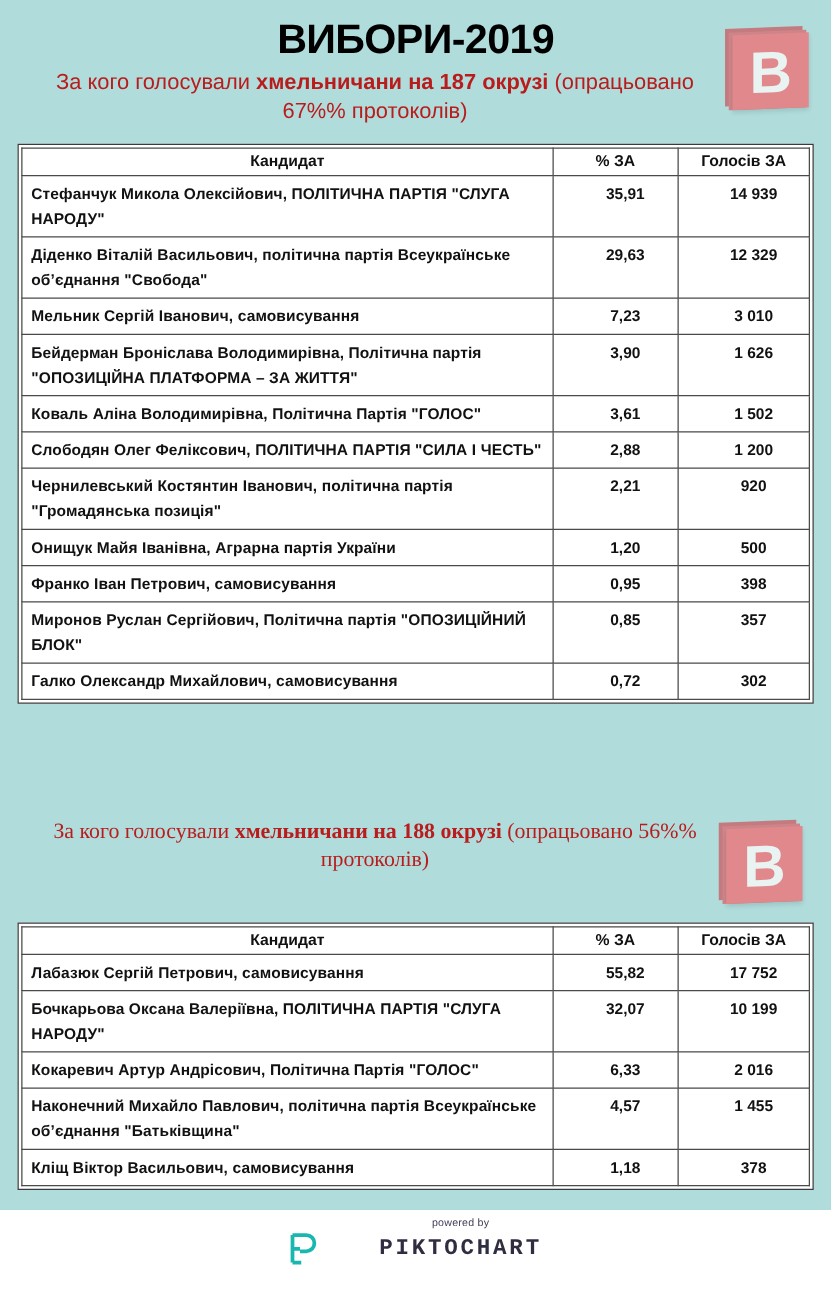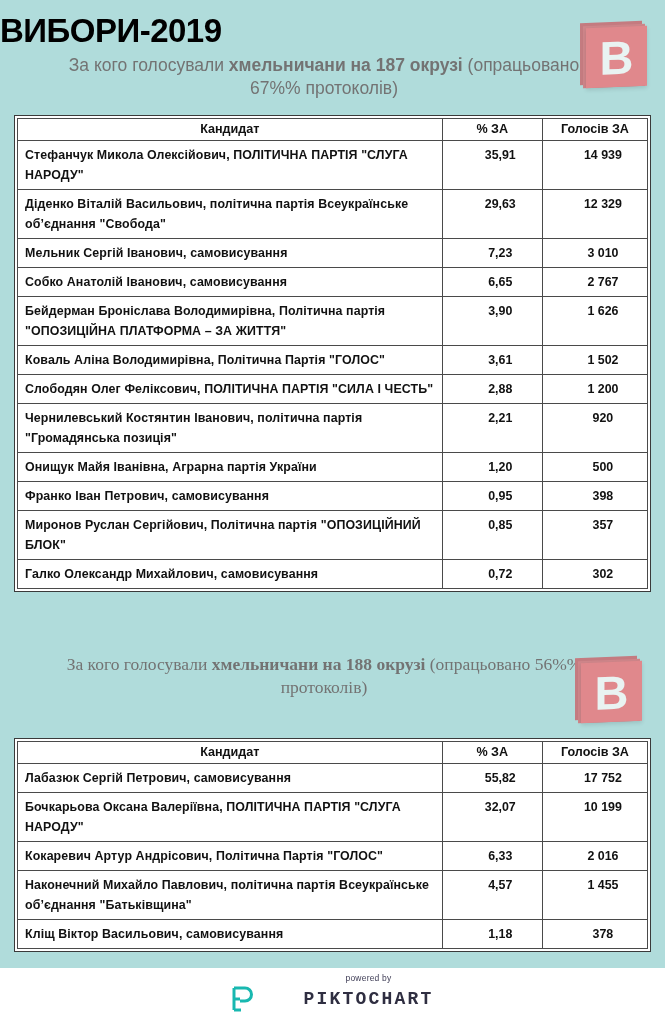--- a/index.html
+++ b/index.html
@@ -26,36 +26,35 @@
     width: 665px;
     height: 968px;
     background: #b0dcdb;
   }
   
   .main-title {
     position: absolute;
     left: 0;
     top: 12px;
     width: 665px;
-    text-align: left;
+    text-align: center;
     font-size: 33px;
     font-weight: bold;
     letter-spacing: -0.5px;
     color: #000000;
     font-family: "Liberation Sans", sans-serif;
   }
   .sub-block {
     position: absolute;
     width: 520px;
     text-align: center;
     font-size: 17.5px;
     line-height: 23px;
-    color: #737373;
-    font-family: "Liberation Sans", sans-serif;
-    margin-left: 24px;
+    color: #b91c1c;
+    font-family: "Liberation Sans", sans-serif;
   }
   .sub-block b { font-weight: bold; }
   #sub1 { left: 40px; top: 54px; }
   #sub2 { left: 40px; top: 653px; font-family: Liberation Serif, serif; }
 
   
   .blogo {
     position: absolute;
     width: 74px;
     height: 76px;
@@ -223,25 +222,20 @@
             <td class="name">Діденко Віталій Васильович, політична партія Всеукраїнське об’єднання "Свобода"</td>
             <td class="num">29,63</td>
             <td class="num">12 329</td>
           </tr>
           <tr>
             <td class="name">Мельник Сергій Іванович, самовисування</td>
             <td class="num">7,23</td>
             <td class="num">3 010</td>
           </tr>
           <tr>
-            <td class="name">Собко Анатолій Іванович, самовисування</td>
-            <td class="num">6,65</td>
-            <td class="num">2 767</td>
-          </tr>
-          <tr>
             <td class="name">Бейдерман Броніслава Володимирівна, Політична партія "ОПОЗИЦІЙНА ПЛАТФОРМА – ЗА ЖИТТЯ"</td>
             <td class="num">3,90</td>
             <td class="num">1 626</td>
           </tr>
           <tr>
             <td class="name">Коваль Аліна Володимирівна, Політична Партія "ГОЛОС"</td>
             <td class="num">3,61</td>
             <td class="num">1 502</td>
           </tr>
           <tr>

